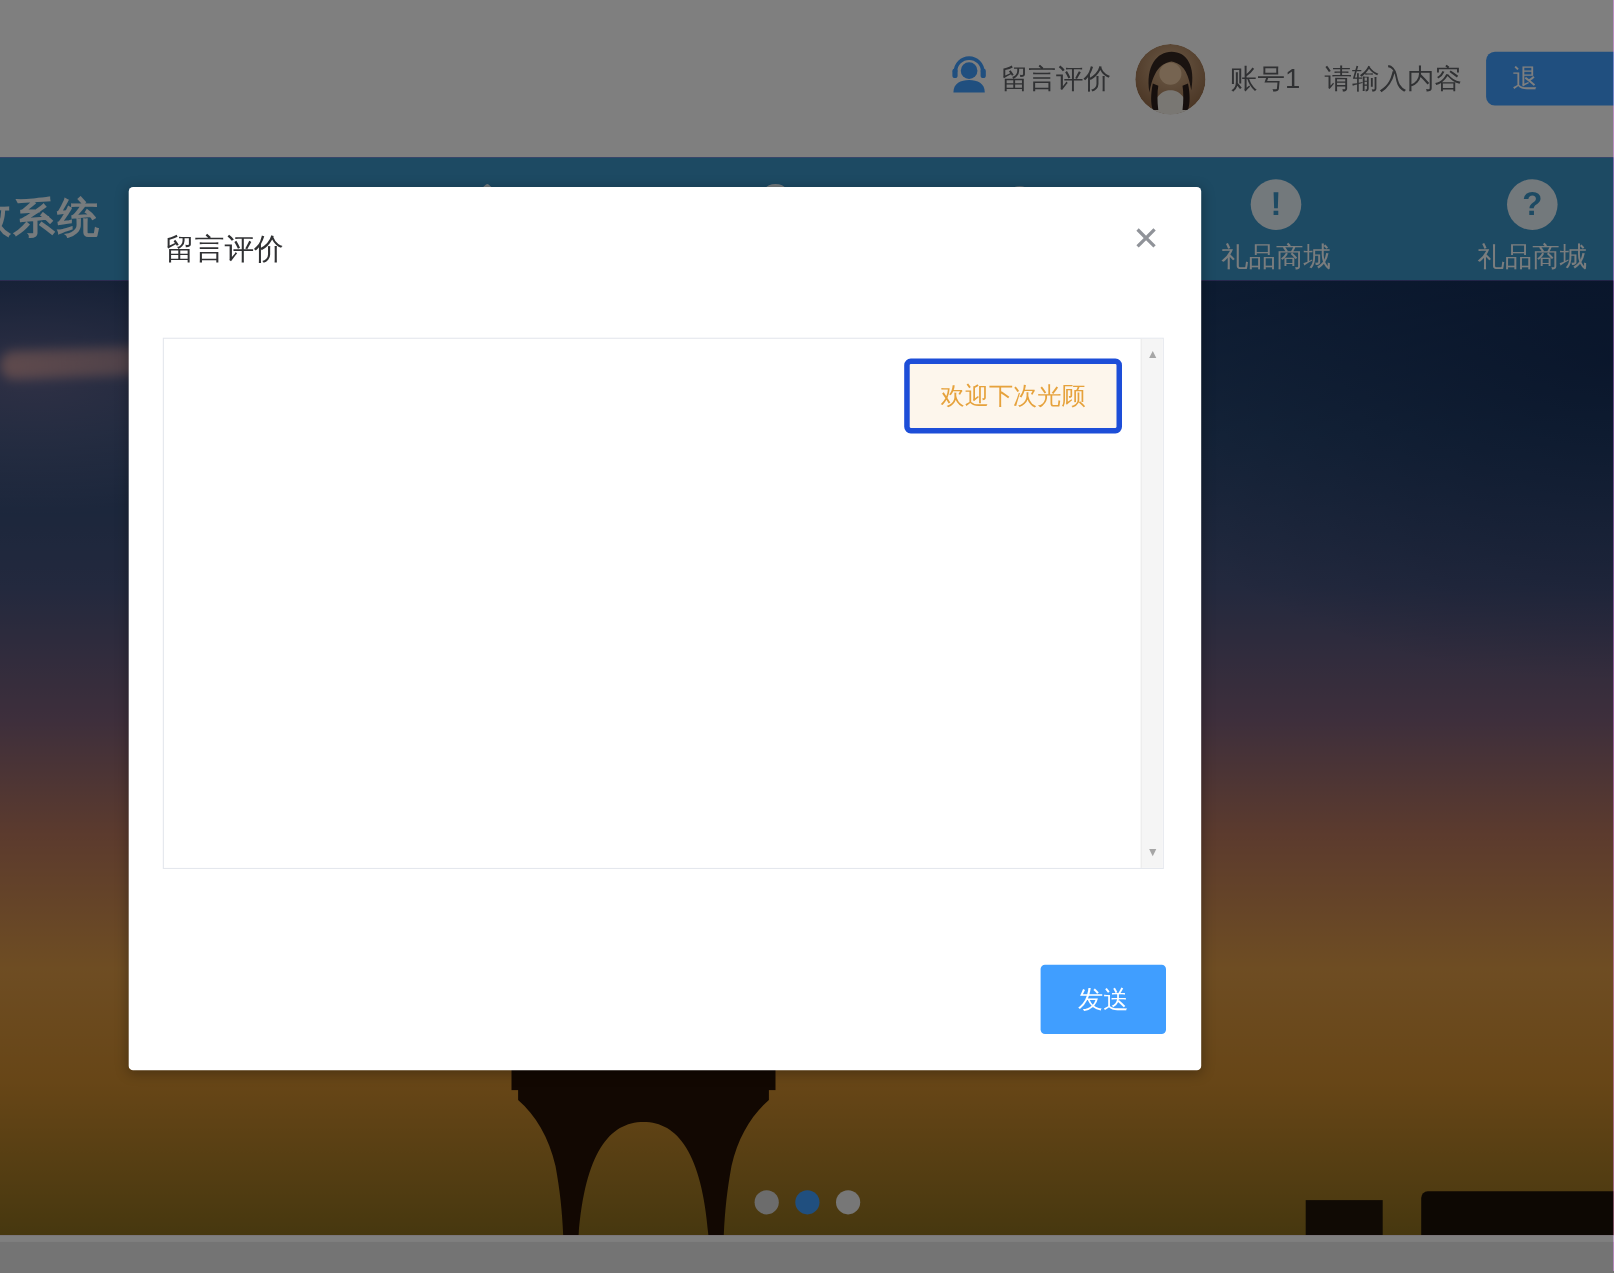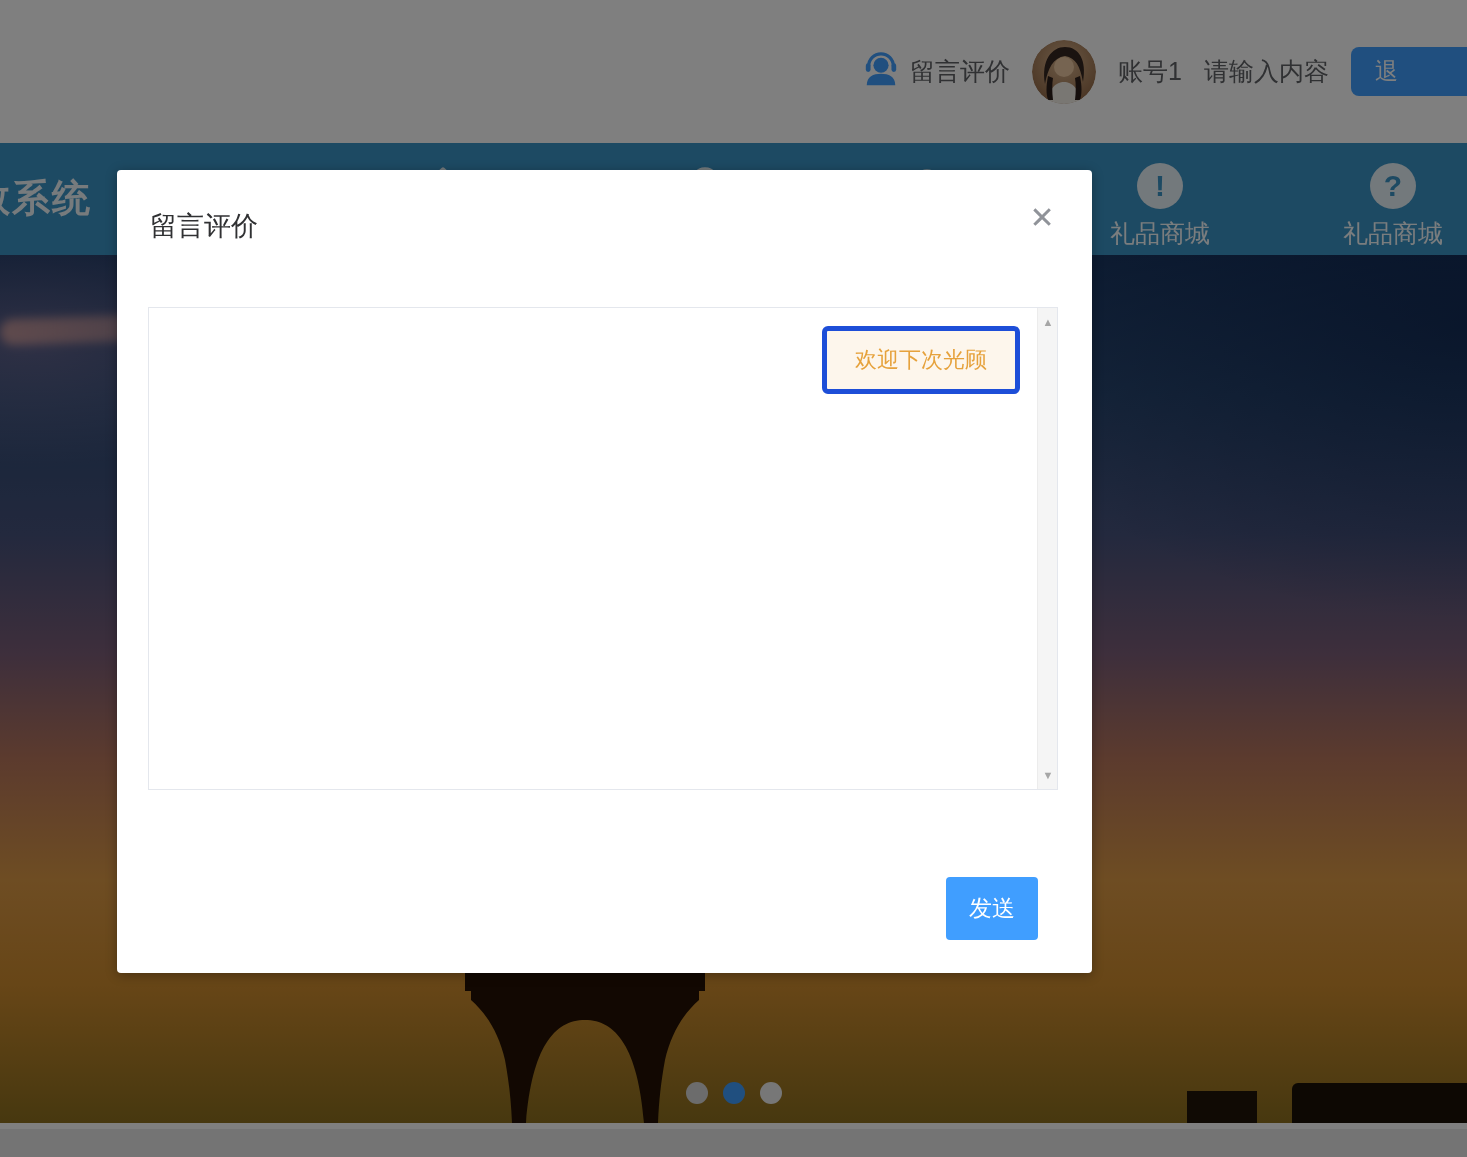--- a/index.html
+++ b/index.html
@@ -70,21 +70,21 @@
   .sb-btn { position:absolute; left:0; width:20px; height:20px; border:none; background:none;
     color:#a6a6a6; font-size:11px; line-height:20px; text-align:center; cursor:pointer; padding:0; }
   .sb-up { top:4px; } .sb-down { bottom:4px; }
   .bubble { position:absolute; right:37px; top:18px; padding:14px 28px; background:#FDF6EC;
     border:5px solid #1d4ed8; border-radius:6px; color:#E6A23C; font-size:22px; white-space:nowrap; }
 
   .chat-input { position:absolute; left:31px; top:707px; width:782px; height:63px;
     border:1px solid #dcdfe6; border-radius:4px; padding:0 22px; font-size:23px; color:#606266;
     font-family:inherit; outline:none; }
   .chat-input::placeholder { color:#c0c4cc; }
-  .send-btn { position:absolute; left:829px; top:707px; width:92px; height:63px; background:#409EFF;
+  .send-btn { position:absolute; left:829px; top:707px; width:114px; height:63px; background:#409EFF;
     color:#fff; border:none; border-radius:4px; font-size:23px; cursor:pointer; font-family:inherit; }
 </style>
 </head>
 <body>
 
 <div class="stage">
 
   <div class="page">
 
     <div class="topbar">

